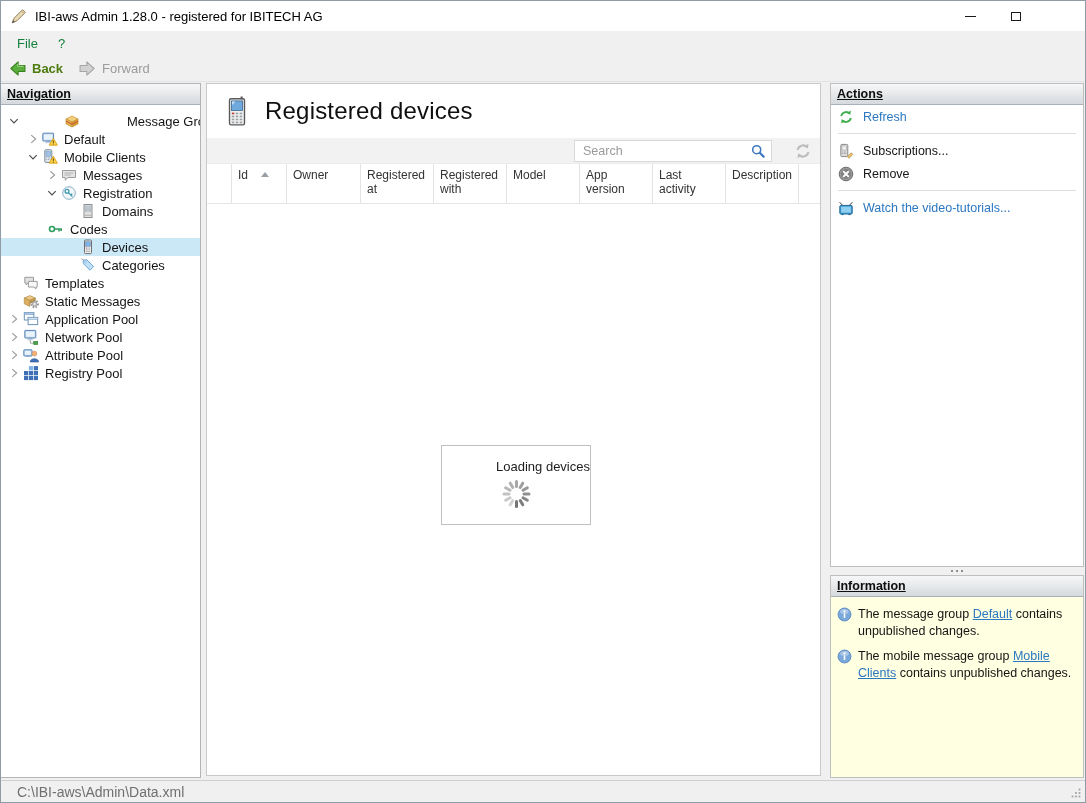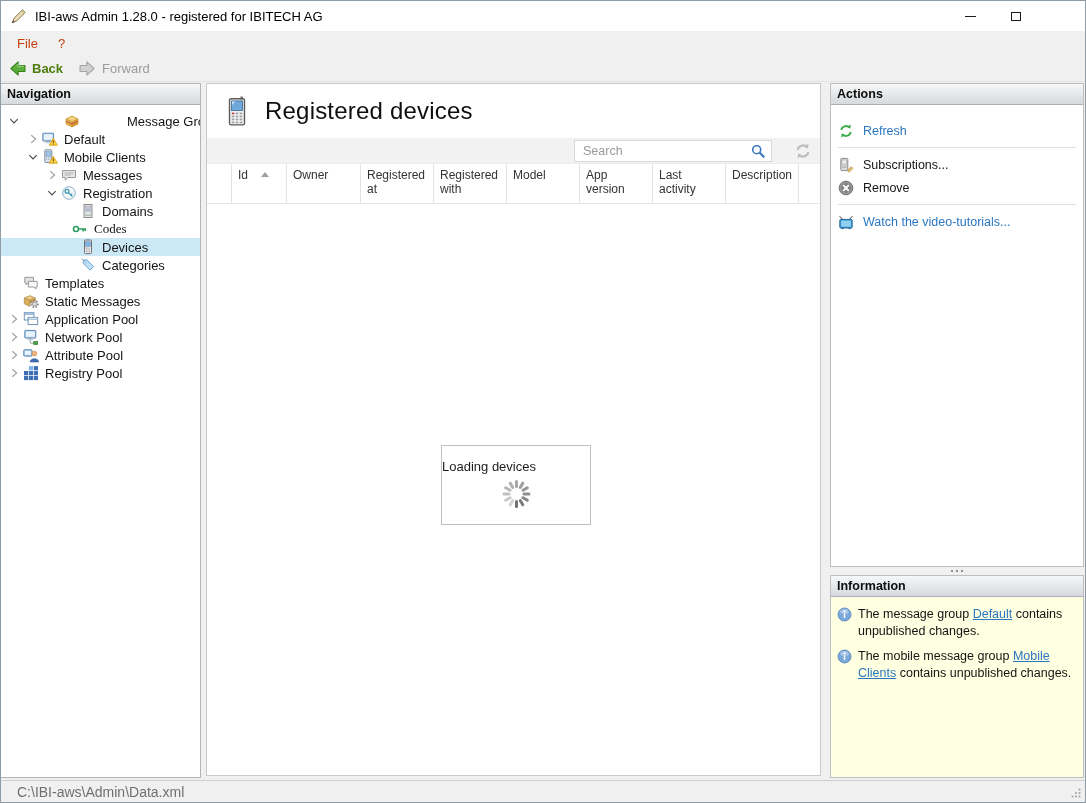--- a/index.html
+++ b/index.html
@@ -12,30 +12,30 @@
   }
   
   .titlebar { height:30px; background:#ffffff; display:flex; align-items:center; padding-left:9px; }
   .titlebar .app-ico { width:17px; height:17px; }
   .title-text { font-size:13px; color:#000; margin-left:8px; white-space:nowrap; }
   .win-controls { margin-left:auto; display:flex; height:100%; }
   .win-btn { width:46px; height:100%; display:flex; align-items:center; justify-content:center; background:transparent; border:none; padding:0; }
   .glyph-min { width:11px; height:1px; background:#1a1a1a; display:block; }
   .glyph-max { width:10px; height:9px; border:1px solid #1a1a1a; display:block; }
   
-  .menubar { height:25px; background:#f0f0f0; display:flex; align-items:flex-end; font-size:13px; color:#c2410c; }
+  .menubar { height:25px; background:#f0f0f0; display:flex; align-items:flex-end; font-size:13px; color:#15803d; }
   .menu-item { padding:0 10px; height:100%; display:flex; align-items:center; }
   .menu-item:first-child { margin-left:6px; }
   .toolbar { height:26px; background:#f0f0f0; display:flex; align-items:center; padding-left:8px; gap:16px; border-bottom:1px solid #e3e3e3; }
   .tool-btn { display:flex; align-items:center; gap:6px; font-size:13px; color:#4d7c0f; font-weight:600; }
   .tool-btn.disabled { color:#9b9b9b; font-weight:400; }
   .tool-btn .icon, .tool-btn .icon svg { width:17px; height:17px; display:block; }
   
   .workspace { position:absolute; top:82px; left:0; right:0; bottom:22px; }
-  .panel-header { height:21px; flex:0 0 21px; background:linear-gradient(#f6f7f8,#d6d9dd); border-bottom:1px solid #a9b0b8; display:flex; align-items:center; padding-left:6px; font-size:12.5px; font-weight:700; color:#0d0d0d; }
+  .panel-header { height:21px; flex:0 0 21px; background:linear-gradient(#f6f7f8,#d6d9dd); border-bottom:1px solid #a9b0b8; display:flex; align-items:center; padding-left:6px; font-size:12.5px; font-weight:700; color:#0d0d0d;text-decoration:underline; }
   
   .nav-panel { position:absolute; left:0; top:0; width:200px; bottom:2px; background:#fff; border:1px solid #b4b4b4; border-left:none; display:flex; flex-direction:column; }
   .nav-tree { flex:1; padding-top:7px; overflow:hidden; }
   .tree-row { height:18px; display:flex; align-items:center; font-size:13px; color:#141414; white-space:nowrap; }
   .tree-row.selected { background:#cbe8f6; }
   .expander { width:19px; height:16px; flex:0 0 19px; display:flex; align-items:center; justify-content:center; }
   .expander svg { width:14px; height:14px; display:block; }
   .tree-icon { width:17px; height:16px; flex:0 0 17px; margin-right:5px; }
   .tree-icon svg { width:16px; height:16px; display:block; }
   
@@ -49,29 +49,29 @@
   .search-wrap input::placeholder { color:#9a9a9a; opacity:1; }
   .search-wrap .icon, .search-wrap .icon svg { width:16px; height:16px; display:block; }
   .search-wrap .icon { margin-right:5px; }
   .toolbar-refresh { margin-left:12px; }
   .toolbar-refresh svg { width:18px; height:18px; display:block; }
   
   .grid-header { display:flex; height:40px; border-bottom:1px solid #e6e6e6; }
   .gh-cell { border-right:1px solid #e3e3e3; font-size:12px; color:#333; padding:4px 6px 0 6px; line-height:1.2; display:flex; align-items:flex-start; }
   .sort-asc { width:0; height:0; border-left:4px solid transparent; border-right:4px solid transparent; border-bottom:5px solid #9aa0a6; display:inline-block; margin-left:13px; margin-top:4px; }
   .grid-body { position:relative; height:571px; background:#fff; }
-  .loading-box { position:absolute; left:234px; top:241px; width:150px; height:80px; border:1px solid #c0c0c0; background:#fff; text-align:left; }
+  .loading-box { position:absolute; left:234px; top:241px; width:150px; height:80px; border:1px solid #c0c0c0; background:#fff; text-align:right; }
   .loading-text { font-size:13px; color:#1d1d1d; margin-top:13px; }
   .spinner { position:relative; width:32px; height:32px; margin:4px auto 0; animation:spin 1s steps(12) infinite; }
   .spinner i { position:absolute; left:14.5px; top:12px; width:3px; height:8px; border-radius:1.5px; display:block; }
   @keyframes spin { 100% { transform:rotate(360deg); } }
   
   .right-col { position:absolute; left:829px; width:254px; top:0; bottom:2px; display:flex; flex-direction:column; }
   .actions-panel { height:484px; flex:0 0 484px; display:flex; flex-direction:column; border:1px solid #bfbfbf; background:#fff; }
-  .actions-body { flex:1; padding-top:14px; }
+  .actions-body { flex:1; padding-top:0; }
   .action-row { display:flex; align-items:center; gap:9px; height:23px; padding-left:7px; font-size:12.5px; color:#161616; }
   .action-row .icon, .action-row .icon svg { width:16px; height:16px; display:block; }
   .action-row .lbl.link { color:#2b77c0; }
   .action-sep { border-top:1px solid #dedede; margin:5px 7px; }
   .splitter { height:8px; flex:0 0 8px; display:flex; align-items:center; justify-content:center; gap:3px; }
   .splitter i { width:2px; height:2px; background:#8f8f8f; display:block; }
   .info-panel { flex:1; display:flex; flex-direction:column; border:1px solid #bfbfbf; }
   .info-body { flex:1; background:#ffffe1; padding:9px 8px 0 6px; }
   .info-item { display:flex; gap:6px; margin-bottom:9px; font-size:12.5px; line-height:1.32; color:#141414; }
   .info-item .icon { flex:0 0 15px; margin-top:1px; }
@@ -236,21 +236,21 @@
                 <rect x="4" y="1.5" width="8" height="13" fill="#e2e2e2" stroke="#8f8f8f"></rect>
                 <rect x="5.2" y="3" width="5.6" height="2.2" fill="#c2ccd6" stroke="#9aa4ae" stroke-width="0.4"></rect>
                 <rect x="5.2" y="6.2" width="5.6" height="2.2" fill="#c2ccd6" stroke="#9aa4ae" stroke-width="0.4"></rect>
                 <circle cx="6" cy="12.2" r="0.6" fill="#888"></circle>
                 <circle cx="8" cy="12.2" r="0.6" fill="#888"></circle>
                 <circle cx="10" cy="12.2" r="0.6" fill="#888"></circle>
               </svg>
             </span>
             <span>Domains</span>
           </div>
-          <div class="tree-row" style="padding-left: 52px; font-family: Liberation Serif, serif;">
+          <div class="tree-row" style="padding-left: 28px;">
             <span class="expander"></span>
             <span class="icon tree-icon">
               <svg xmlns="http://www.w3.org/2000/svg" viewBox="0 0 16 16">
                 <circle cx="4" cy="8" r="2.5" fill="none" stroke="#2f9e5f" stroke-width="1.6"></circle>
                 <path d="M6.5 8 H14 M11 8 v2.6 M13.2 8 v1.9" fill="none" stroke="#2f9e5f" stroke-width="1.6"></path>
               </svg>
             </span>
             <span>Codes</span>
           </div>
           <div class="tree-row selected" style="padding-left: 60px;">

